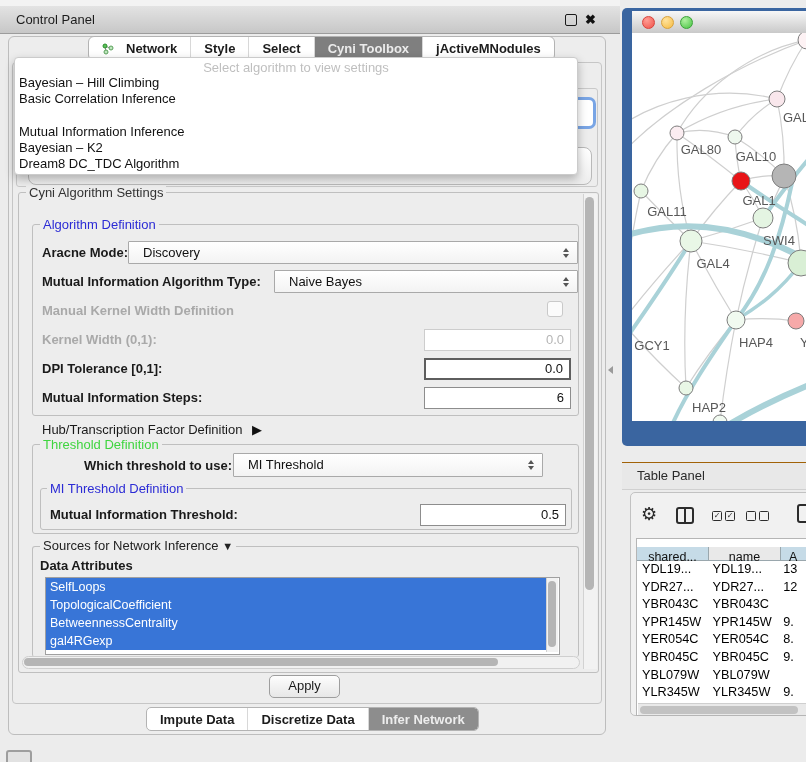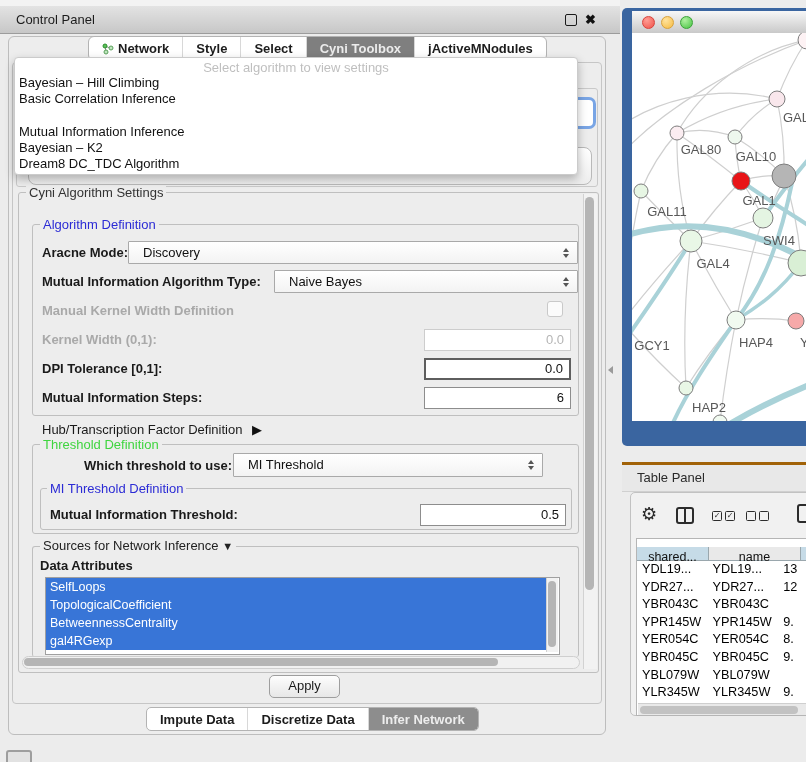--- a/index.html
+++ b/index.html
@@ -14,21 +14,21 @@
   .titlebar .ttl{position:absolute;left:16px;top:0;line-height:27px;font-size:13px;color:#1c1c1c;}
   .float-ico{position:absolute;left:565px;top:8px;width:10px;height:10px;border:1.5px solid #1a1a1a;border-radius:2px;}
   .close-ico{position:absolute;left:585px;top:0px;line-height:27px;font-size:13px;font-weight:bold;color:#111;}
 
   .cp-outer{left:8px;top:36px;width:596px;height:697px;background:#ededed;border:1px solid #bdbdbd;border-radius:6px;}
   .cp-inner{left:12px;top:62px;width:588px;height:640px;background:#ededed;border:1px solid #c6c6c6;border-radius:4px;}
 
   
   .tabbar{display:flex;background:#fff;border:1px solid #b3b3b3;border-radius:6px;overflow:hidden;
           font-size:13px;font-weight:bold;color:#1c1c1c;}
-  .tabbar .tab{padding:0 13px;line-height:22px;display:flex;align-items:center;gap:4px;white-space:nowrap;}
+  .tabbar .tab{padding:0 13px;line-height:22px;display:flex;align-items:center;gap:12px;white-space:nowrap;}
   .tabbar .tab+.tab{border-left:1px solid #d8d8d8;}
   .tabbar .tab.sel{background:#7f7f7f;color:#ececec;}
   .toptabs{left:88px;top:36px;height:23px;}
 
   
   .ghost-group{left:16px;top:88px;width:580px;height:97px;border:1px solid #c9c9c9;border-radius:3px;}
   .ghost-focus{left:566px;top:97px;width:24px;height:26px;border:3px solid #79a5e5;border-radius:7px;background:#fff;}
   .ghost-field{left:28px;top:147px;width:562px;height:36px;border:1px solid #b9b9b9;border-radius:8px;
                background:linear-gradient(#ffffff,#ededed);}
 
@@ -90,21 +90,21 @@
   .netframe{left:622px;top:8px;width:184px;height:438px;background:#3a65a0;border-radius:5px 0 0 5px;}
   .nettitle{left:632px;top:11px;width:174px;height:22px;background:linear-gradient(#f7f7f7,#c9c9c9);
             border-bottom:1px solid #989898;}
   .tl{position:absolute;top:5px;width:11px;height:11px;border-radius:50%;}
   .tl.r{left:10px;background:radial-gradient(circle at 35% 30%,#ff9d94,#f0534a);border:1px solid #d8433c;}
   .tl.y{left:29px;background:radial-gradient(circle at 35% 30%,#ffe39e,#f5bb42);border:1px solid #d9a23a;}
   .tl.g{left:48px;background:radial-gradient(circle at 35% 30%,#b0f0a0,#47c342);border:1px solid #3aa338;}
   .netcanvas{left:632px;top:33px;width:174px;height:388px;background:#fff;overflow:hidden;}
 
   
-  .tp-titlebar{left:622px;top:462px;width:184px;height:26px;background:#e8e8e8;border-top:3px solid #a16207;
+  .tp-titlebar{left:622px;top:462px;width:184px;height:26px;background:#e8e8e8;border-top:1px solid #a16207;
                border-bottom:1px solid #d0d0d0;text-decoration:underline;}
   .tp-titlebar .t{position:absolute;left:15px;line-height:26px;font-size:13px;color:#2a2a2a;}
   .tp-body{left:630px;top:492px;width:190px;height:222px;background:#f1f1f1;border:1px solid #c2c2c2;border-radius:5px;}
   .gear{position:absolute;left:641px;top:503px;font-size:18px;color:#2b2b2b;line-height:22px;}
   .colico{position:absolute;left:676px;top:507px;width:14px;height:13px;border:2px solid #2c2c2c;border-radius:3px;}
   .colico i{position:absolute;left:50%;top:0;width:2px;height:100%;background:#2c2c2c;transform:translateX(-1px);}
   .cbx{position:absolute;width:8px;height:8px;border:1.5px solid #2c2c2c;border-radius:1.5px;font-size:8px;
        line-height:8px;text-align:center;color:#2c2c2c;}
   .cuticon{position:absolute;left:797px;top:504px;width:14px;height:15px;border:2px solid #2c2c2c;border-radius:3px;}
 
@@ -359,21 +359,21 @@
     </div>
   <span class="cbx" style="left:712px;top:511px;">✓</span>
   <span class="cbx" style="left:725px;top:511px;">✓</span>
   <span class="cbx" style="left:746px;top:511px;"></span>
   <span class="cbx" style="left:759px;top:511px;"></span>
   <div class="cuticon"></div>
 
   <div class="abs tbl">
     <div class="thead">
       <div class="th bluebg" style="width:72px;">shared...</div>
-      <div class="th graybg" style="width:92px;">name</div>
+      <div class="th graybg" style="width:72px;">name</div>
       <div class="th bluebg" style="width:60px;text-align:left;padding-left:8px;">A</div>
     </div>
     <div class="tbody" id="tbody">
         <div class="trow">
           <div class="td" style="width: 72px;">YDL19...</div>
           <div class="td" style="width: 72px;">YDL19...</div>
           <div class="td" style="width: 60px;">13</div>
         </div>
         <div class="trow">
           <div class="td" style="width: 72px;">YDR27...</div>

